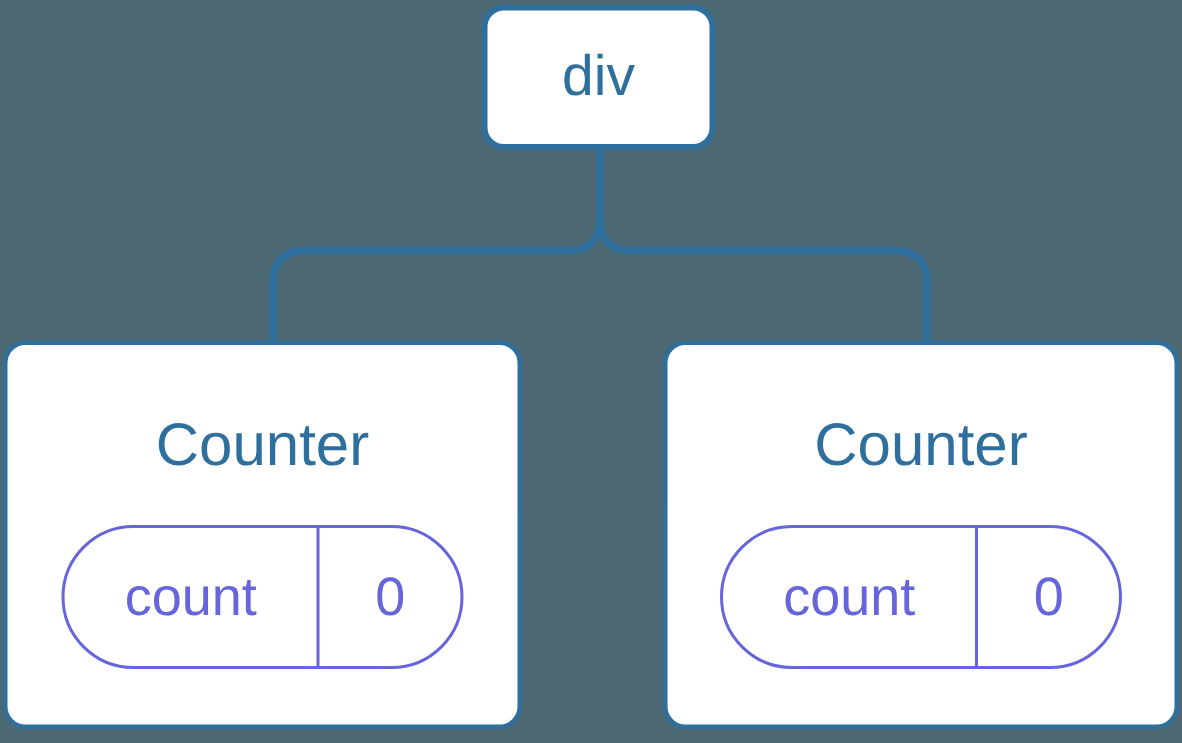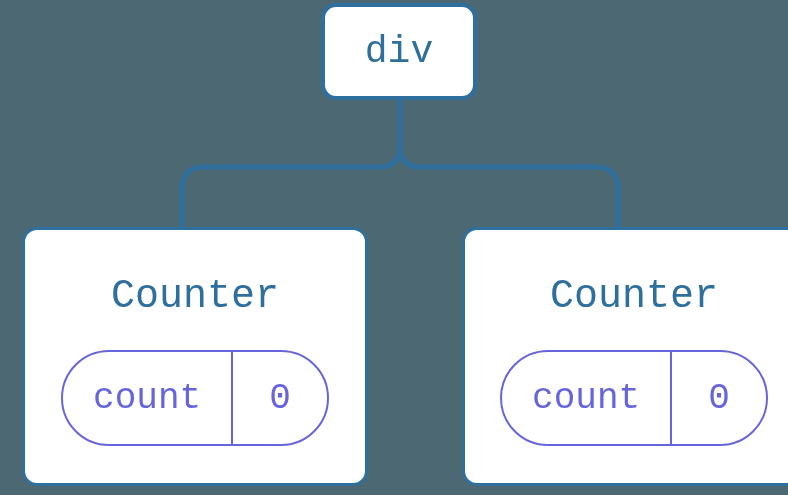--- a/index.html
+++ b/index.html
@@ -9,21 +9,21 @@
     --state-purple: #6765DB;
   }
   * { margin: 0; padding: 0; box-sizing: border-box; }
   html, body { background: var(--background); }
   .stage {
     position: relative;
     width: 788px;
     height: 495px;
     background: var(--background);
     overflow: hidden;
-    font-family: Liberation Mono, monospace;
+    font-family: Liberation Sans, sans-serif;
   }
   .connectors {
     position: absolute;
     left: 0; top: 0;
     width: 788px; height: 495px;
   }
   .node {
     position: absolute;
     background: var(--node-fill);
     border: 4px solid var(--tree-blue);
@@ -34,21 +34,20 @@
     width: 156px; height: 97px;
     display: flex;
     align-items: center;
     justify-content: center;
     font-size: 38px;
     font-weight: 500;
     color: var(--tree-blue);
   }
   .card {
     border-width: 3.5px;
-    margin-left: 20px;
   }
   .card-left  { left: 2px;   top: 227px; width: 346px; height: 259px; }
   .card-right { left: 442px; top: 227px; width: 344px; height: 259px; }
   .card-title {
     position: absolute;
     left: 0; top: 44px;
     width: 100%;
     text-align: center;
     font-size: 40px;
     line-height: 1.15;

